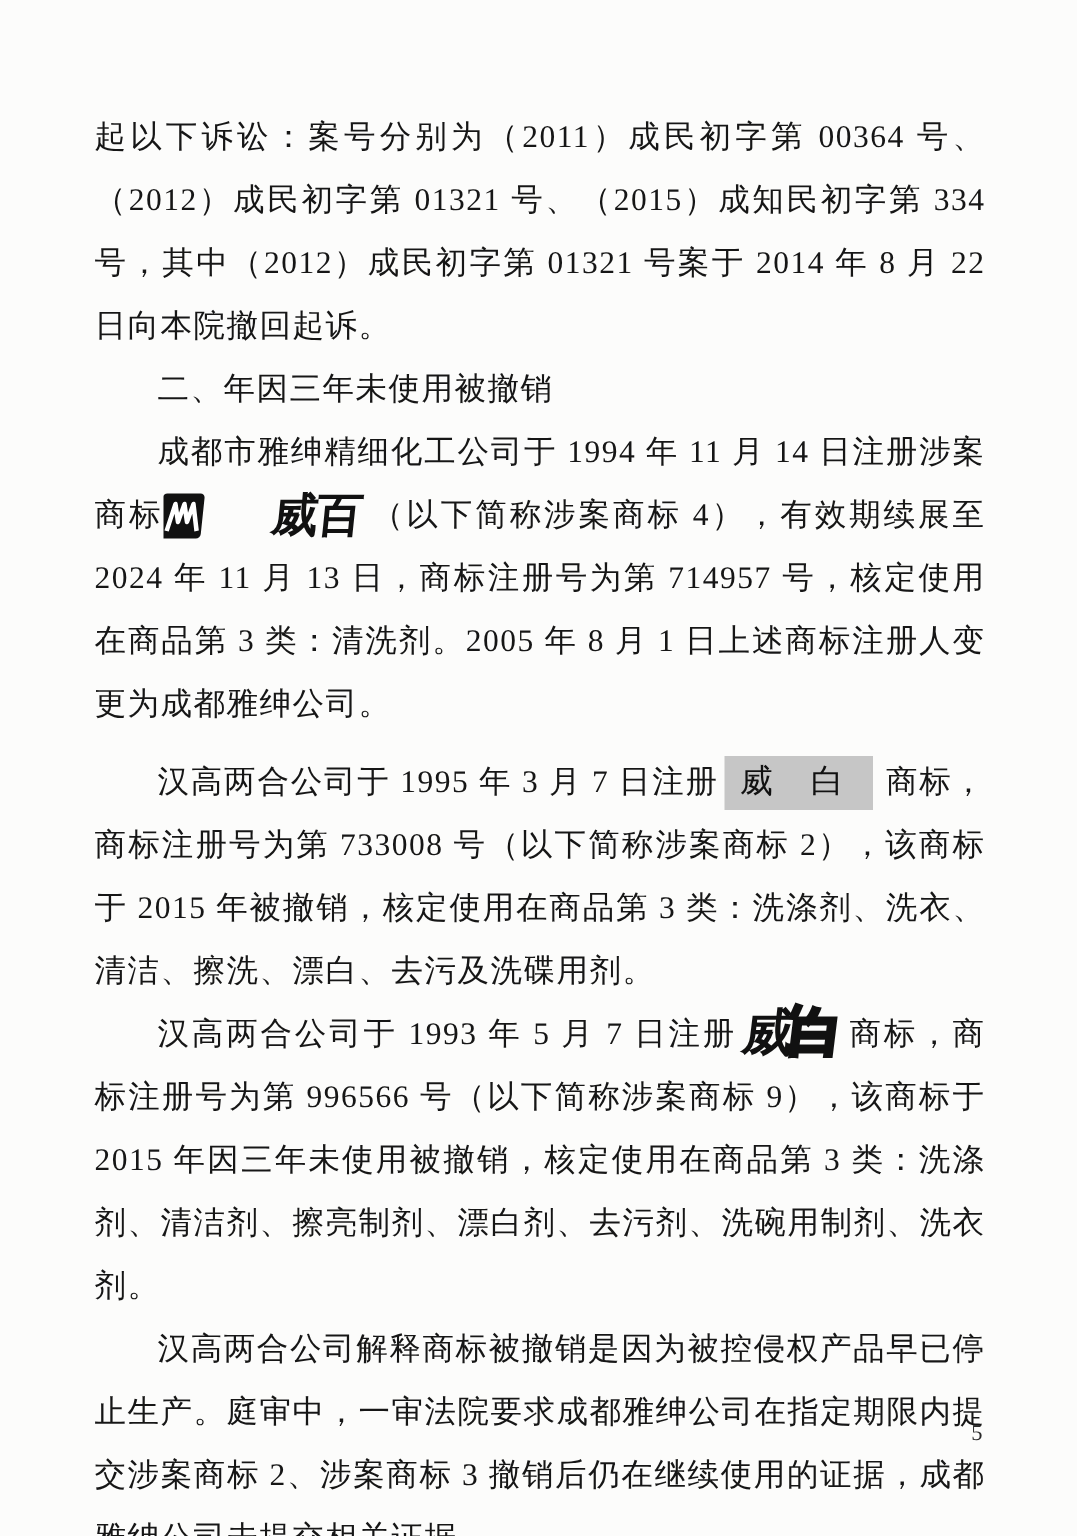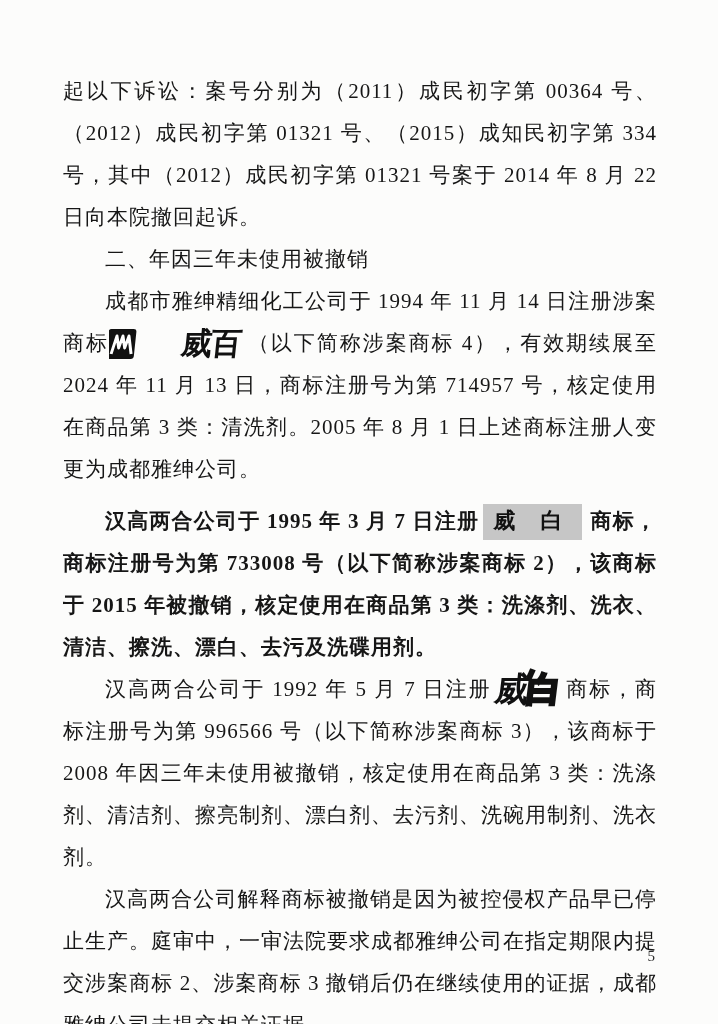--- a/index.html
+++ b/index.html
@@ -26,21 +26,21 @@
     font-size: 21px;
     line-height: 42px;
     text-align: justify;
     letter-spacing: 1px;
   }
   .para {
     margin: 0;
     text-align: justify;
   }
   .para.indent { text-indent: 2em; }
-  .para.gap-top { margin-top: 10px; font-weight: bold; }
+  .para.gap-top { margin-top: 10px; }
   .heading {
     margin: 0;
     text-indent: 2em;
     font-weight: normal;
     font-size: 21px;
   }
   
   .mark1 {
     display: inline-flex;
     align-items: center;
@@ -127,20 +127,20 @@
     <p class="para indent"><span>成都市雅绅精细化工公司于 1994 年 11 月 14 日注册涉案商标</span><span class="mark1">
           <svg class="emblem" viewBox="0 0 30 36" xmlns="http://www.w3.org/2000/svg">
             <rect x="0" y="3" width="28" height="30" rx="3" fill="#111" transform="skewX(-6)"></rect>
             <path d="M5 28 L9 10 L12 22 L15 10 L18 22 L21 10 L25 28" fill="none" stroke="#fff" stroke-width="3" stroke-linejoin="round" transform="skewX(-6)"></path>
           </svg>
           <span class="m1-text">威百</span>
         </span><span>（以下简称涉案商标 4），有效期续展至 2024 年 11 月 13 日，商标注册号为第 714957 号，核定使用在商品第 3 类：清洗剂。2005 年 8 月 1 日上述商标注册人变更为成都雅绅公司。</span></p>
 
     <p class="para indent gap-top"><span>汉高两合公司于 1995 年 3 月 7 日注册</span><span class="mark2">威 白</span><span>商标，商标注册号为第 733008 号（以下简称涉案商标 2），该商标于 2015 年被撤销，核定使用在商品第 3 类：洗涤剂、洗衣、清洁、擦洗、漂白、去污及洗碟用剂。</span></p>
 
-    <p class="para indent"><span>汉高两合公司于 1992 年 5 月 7 日注册</span><span class="mark3"><span class="accent"></span><span>威</span><span class="outlined">白</span></span><span>商标，商标注册号为第 996566 号（以下简称涉案商标 3），该商标于 2008 年因三年未使用被撤销，核定使用在商品第 3 类：洗涤剂、清洁剂、擦亮制剂、漂白剂、去污剂、洗碗用制剂、洗衣剂。</span></p>
+    <p class="para indent"><span>汉高两合公司于 1993 年 5 月 7 日注册</span><span class="mark3"><span class="accent"></span><span>威</span><span class="outlined">白</span></span><span>商标，商标注册号为第 996566 号（以下简称涉案商标 9），该商标于 2015 年因三年未使用被撤销，核定使用在商品第 3 类：洗涤剂、清洁剂、擦亮制剂、漂白剂、去污剂、洗碗用制剂、洗衣剂。</span></p>
 
     <p class="para indent"><span>汉高两合公司解释商标被撤销是因为被控侵权产品早已停止生产。庭审中，一审法院要求成都雅绅公司在指定期限内提交涉案商标 2、涉案商标 3 撤销后仍在继续使用的证据，成都雅绅公司未提交相关证据。</span></p>
 
   </div>
 
   <div class="page-number">5</div>
 </div>
 
 </body></html>

